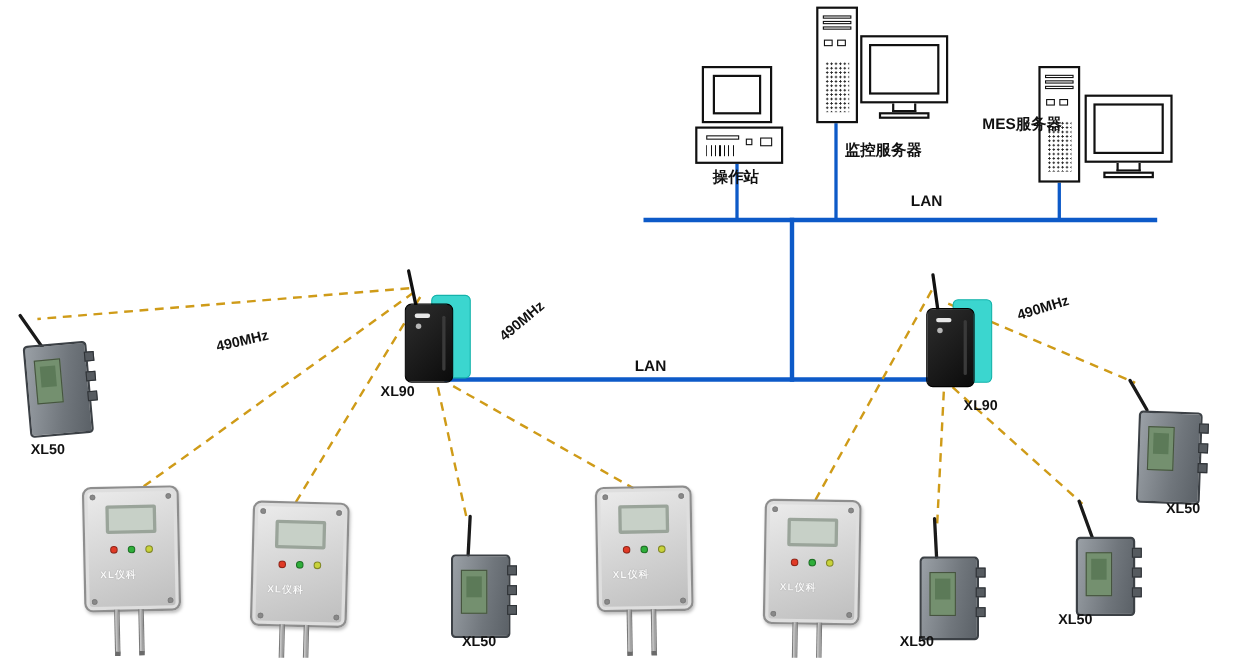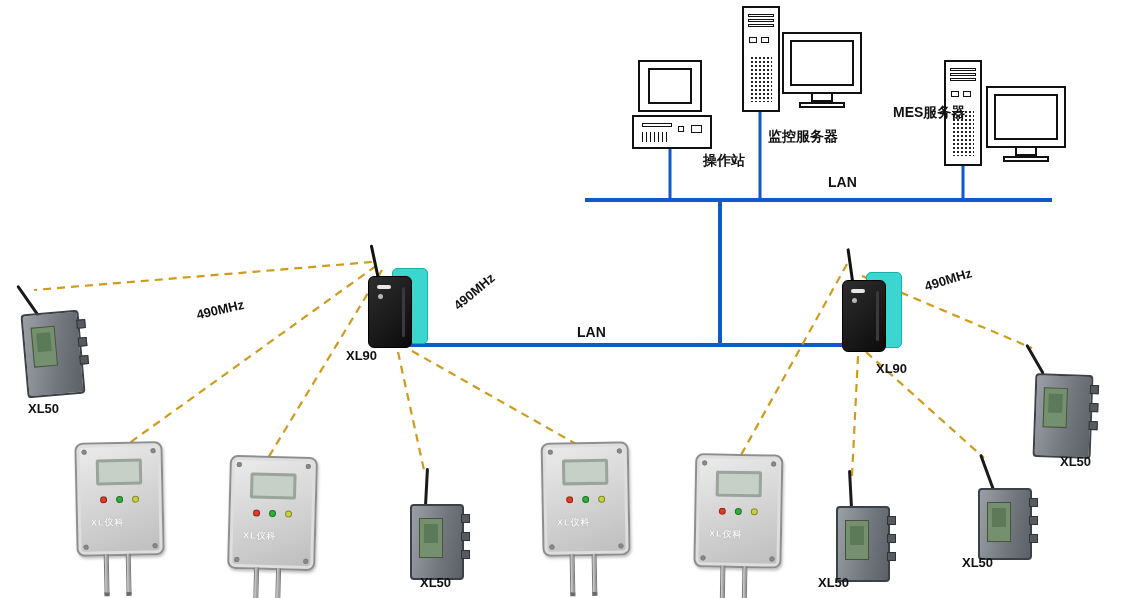--- a/index.html
+++ b/index.html
@@ -278,21 +278,21 @@
           <i class="led-r"></i>
           <i class="led-g"></i>
           <i class="led-y"></i>
         </div>
       <div class="brand">XL仪科</div>
     </div>
     <div class="probe p1"></div>
     <div class="probe p2"></div>
   </div>
 
-  <div class="lbl" style="left:703px;top:152px;text-align:right;">操作站</div>
+  <div class="lbl" style="left:648px;top:152px;text-align:right;">操作站</div>
   <div class="lbl" style="left:768px;top:128px;">监控服务器</div>
   <div class="lbl" style="left:866px;top:104px;padding-left:27px;">MES服务器</div>
   <div class="lbl" style="left:828px;top:174px;">LAN</div>
   <div class="lbl" style="left:577px;top:324px;">LAN</div>
   <div class="lbl freq" style="left:196px;top:302px;transform:rotate(-13deg);">490MHz</div>
   <div class="lbl freq" style="left:450px;top:284px;transform:rotate(-40deg);">490MHz</div>
   <div class="lbl freq" style="left:924px;top:272px;transform:rotate(-17deg);">490MHz</div>
   <div class="lbl sm" style="left:346px;top:348px;">XL90</div>
   <div class="lbl sm" style="left:876px;top:361px;">XL90</div>
   <div class="lbl sm" style="left:28px;top:401px;">XL50</div>

